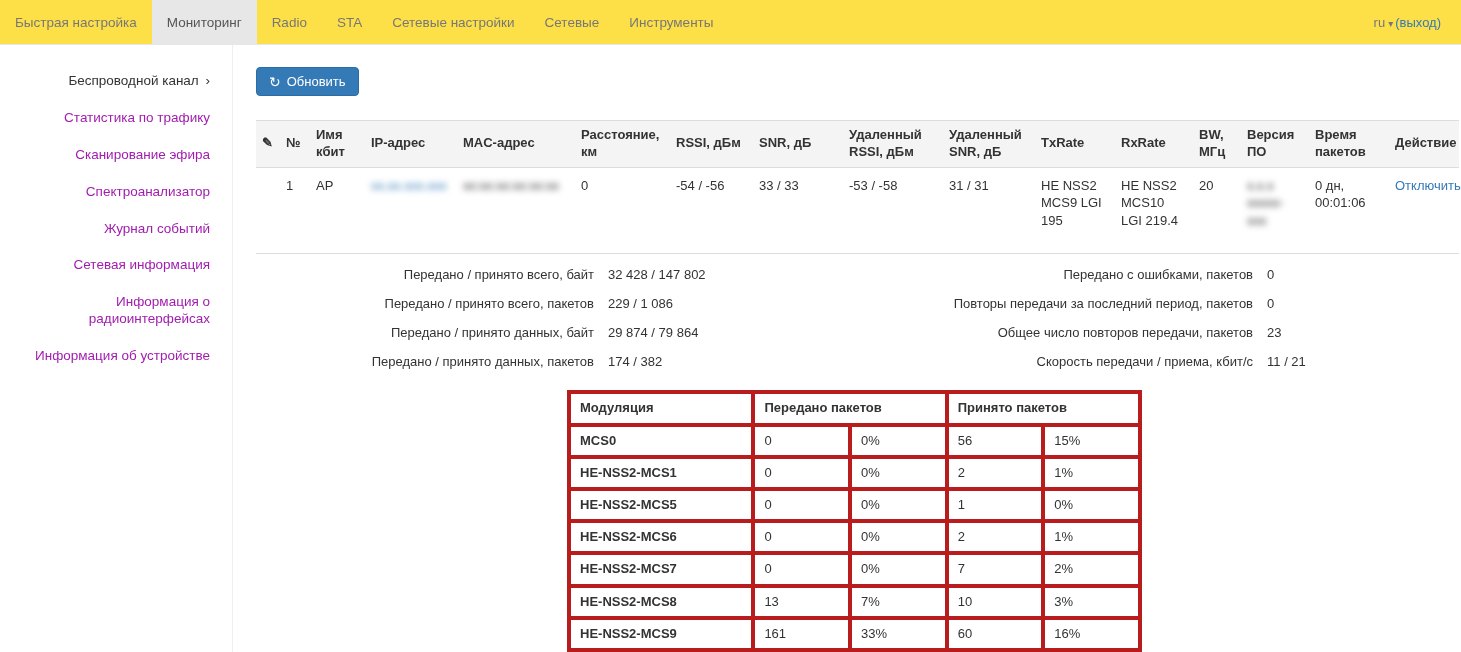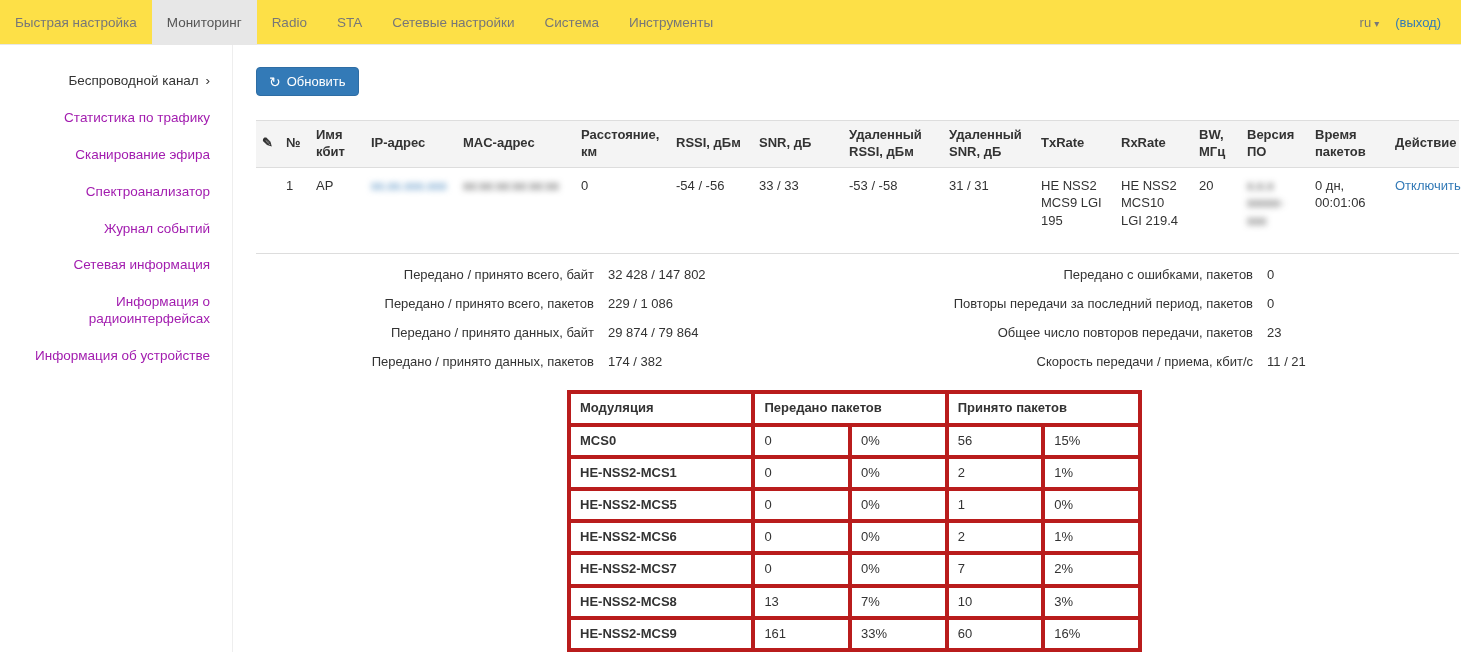--- a/index.html
+++ b/index.html
@@ -16,21 +16,21 @@
     border-bottom:1px solid #e7e7e7;
     display:flex; justify-content:space-between; align-items:stretch;
   }
   .nav-tabs { display:flex; align-items:stretch; }
   .nav-tab {
     display:flex; align-items:center;
     padding:0 15px; color:#777; font-size:13.5px; cursor:pointer;
     white-space:nowrap;
   }
   .nav-tab.active { background:#e7e7e7; color:#555; }
-  .nav-right { display:flex; align-items:center; gap:16px; padding-right:20px; }
+  .nav-right { display:flex; align-items:center; gap:2px; padding-right:20px; }
   .lang { color:#777; cursor:pointer; }
   .lang .caret { font-size:10px; color:#777; margin-left:3px; }
   a.logout { color:#337ab7; text-decoration:none; cursor:pointer; }
 
   
   .layout { display:flex; align-items:flex-start; }
   .sidebar {
     width:233px; flex:0 0 233px;
     padding:18px 0 30px 0;
     border-right:1px solid #eee;
@@ -105,21 +105,21 @@
 </head>
 <body>
 
 <nav class="navbar">
   <div class="nav-tabs">
     <div class="nav-tab">Быстрая настройка</div>
     <div class="nav-tab active">Мониторинг</div>
     <div class="nav-tab">Radio</div>
     <div class="nav-tab">STA</div>
     <div class="nav-tab">Сетевые настройки</div>
-    <div class="nav-tab">Система</div>
+    <div class="nav-tab">Сетевые</div>
     <div class="nav-tab">Инструменты</div>
   </div>
   <div class="nav-right">
     <span class="lang">
       <span>ru</span><span class="caret">▾</span>
     </span>
     <a class="logout">(выход)</a>
   </div>
 </nav>
 

